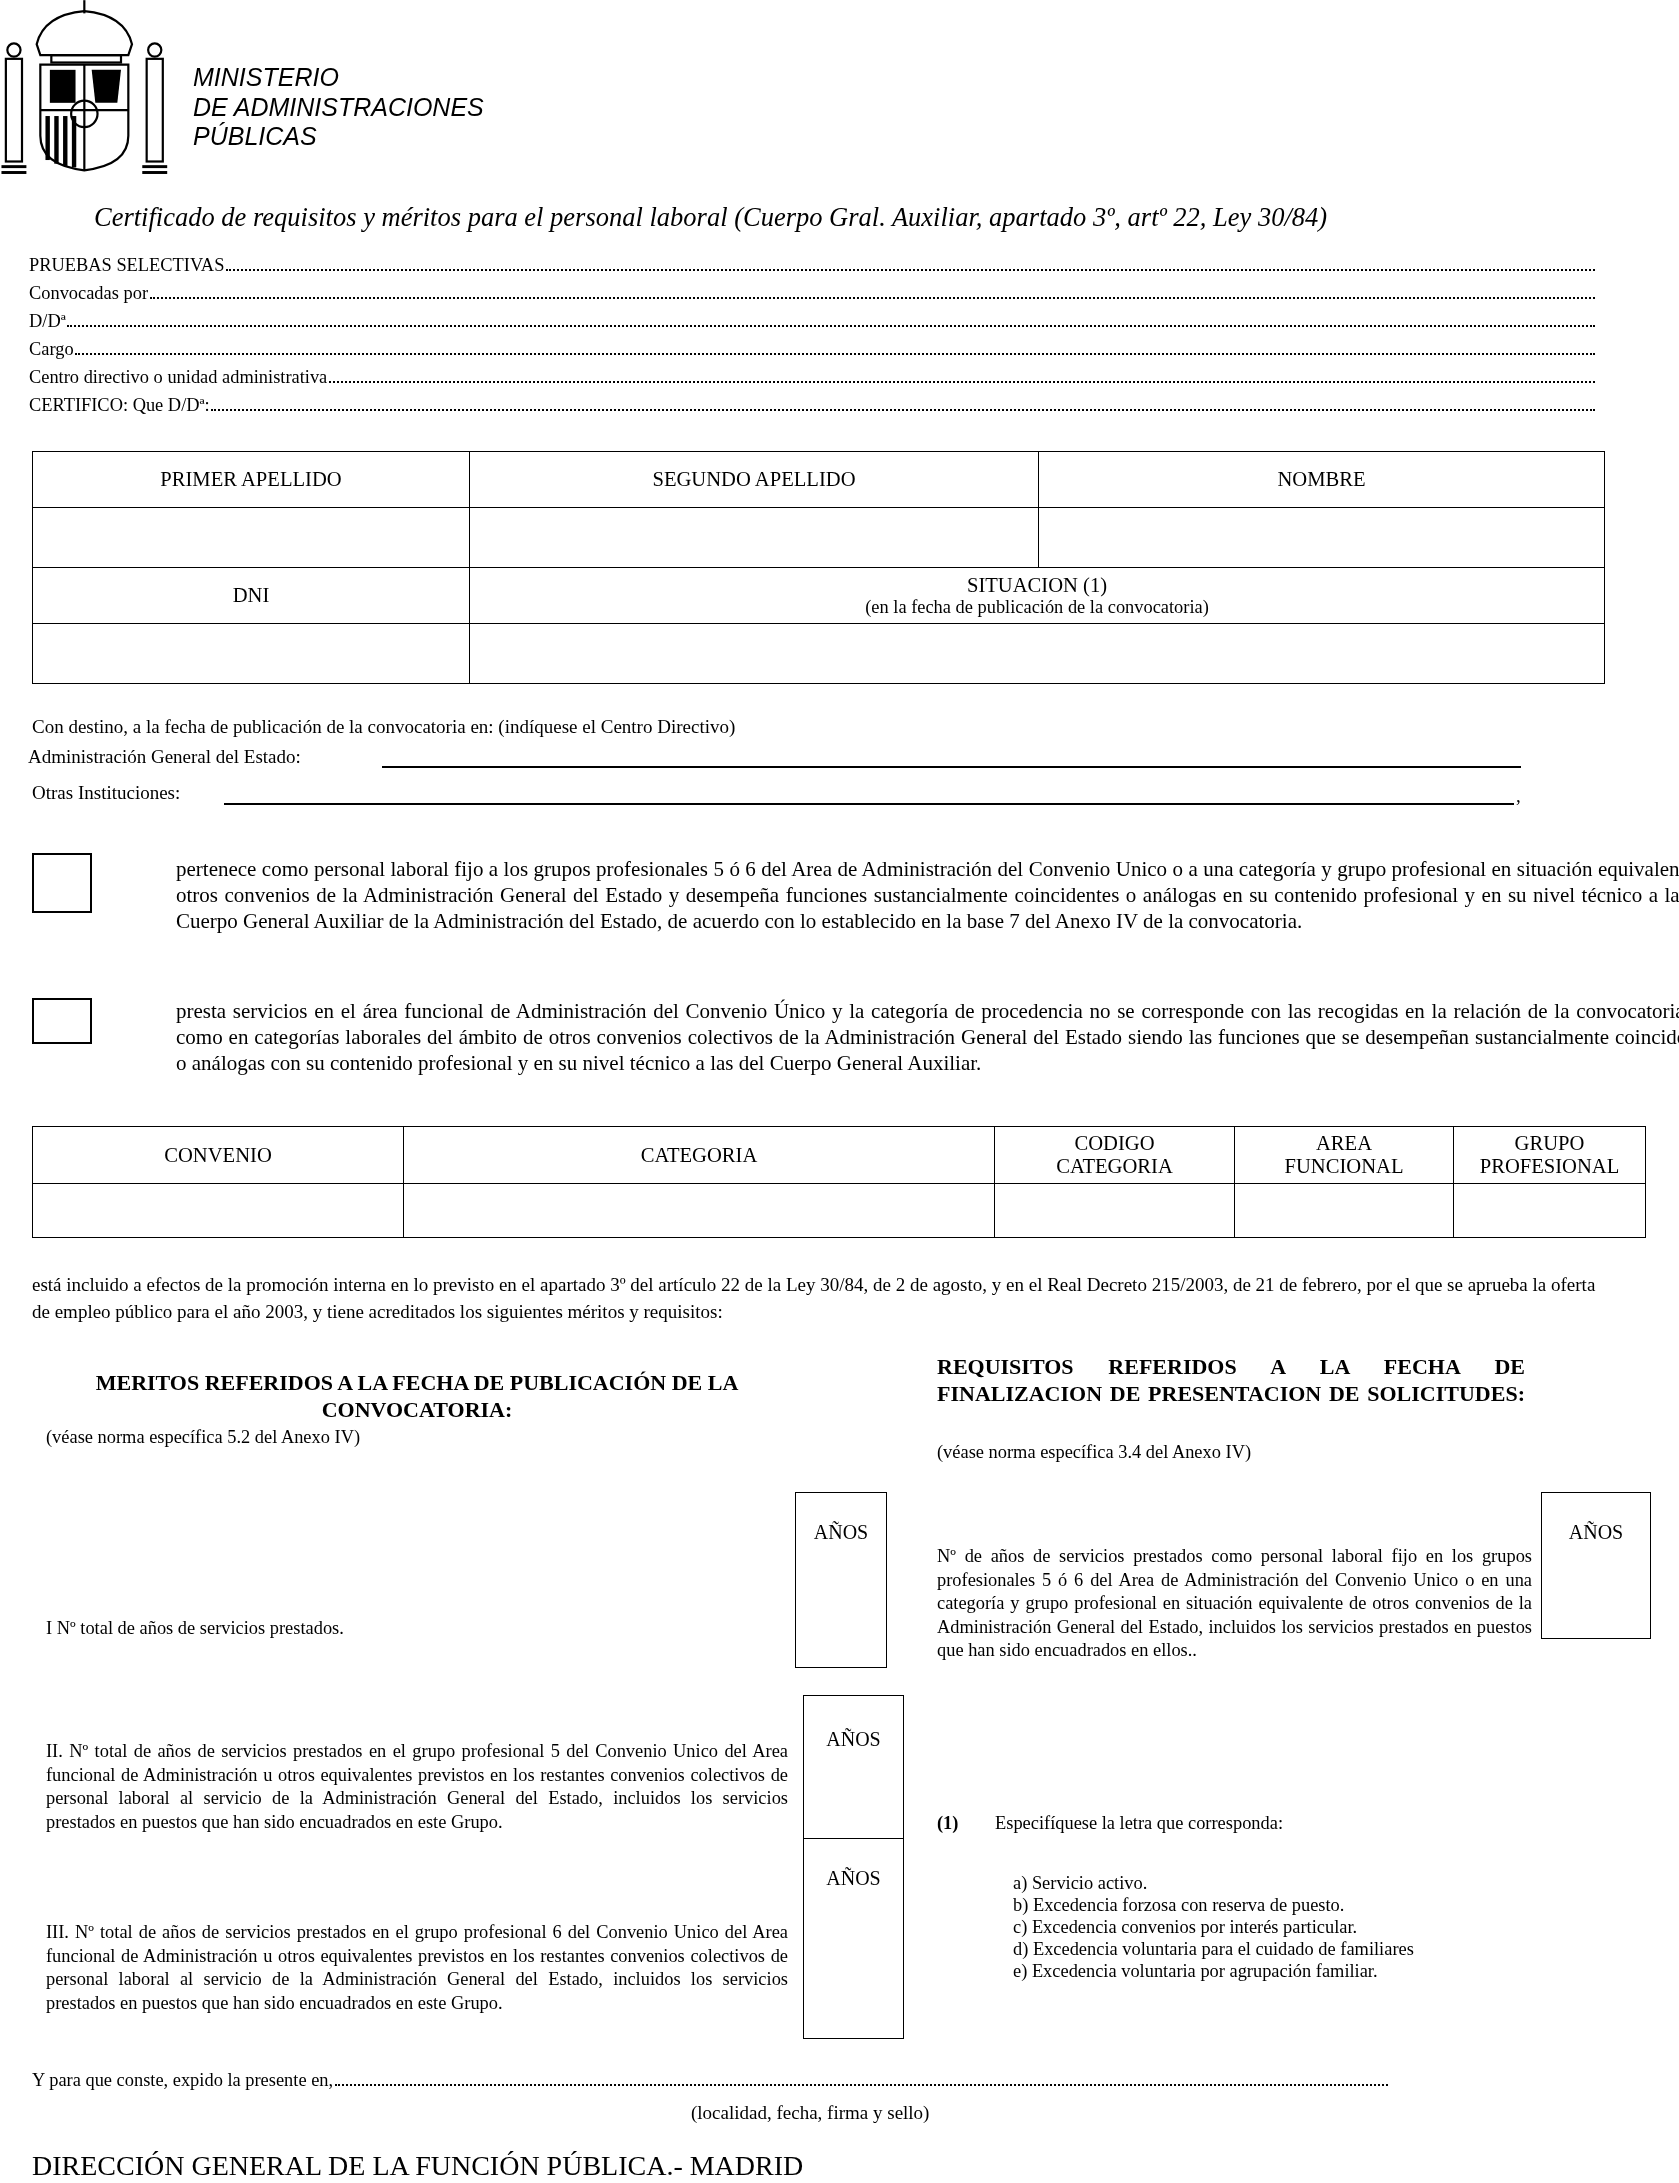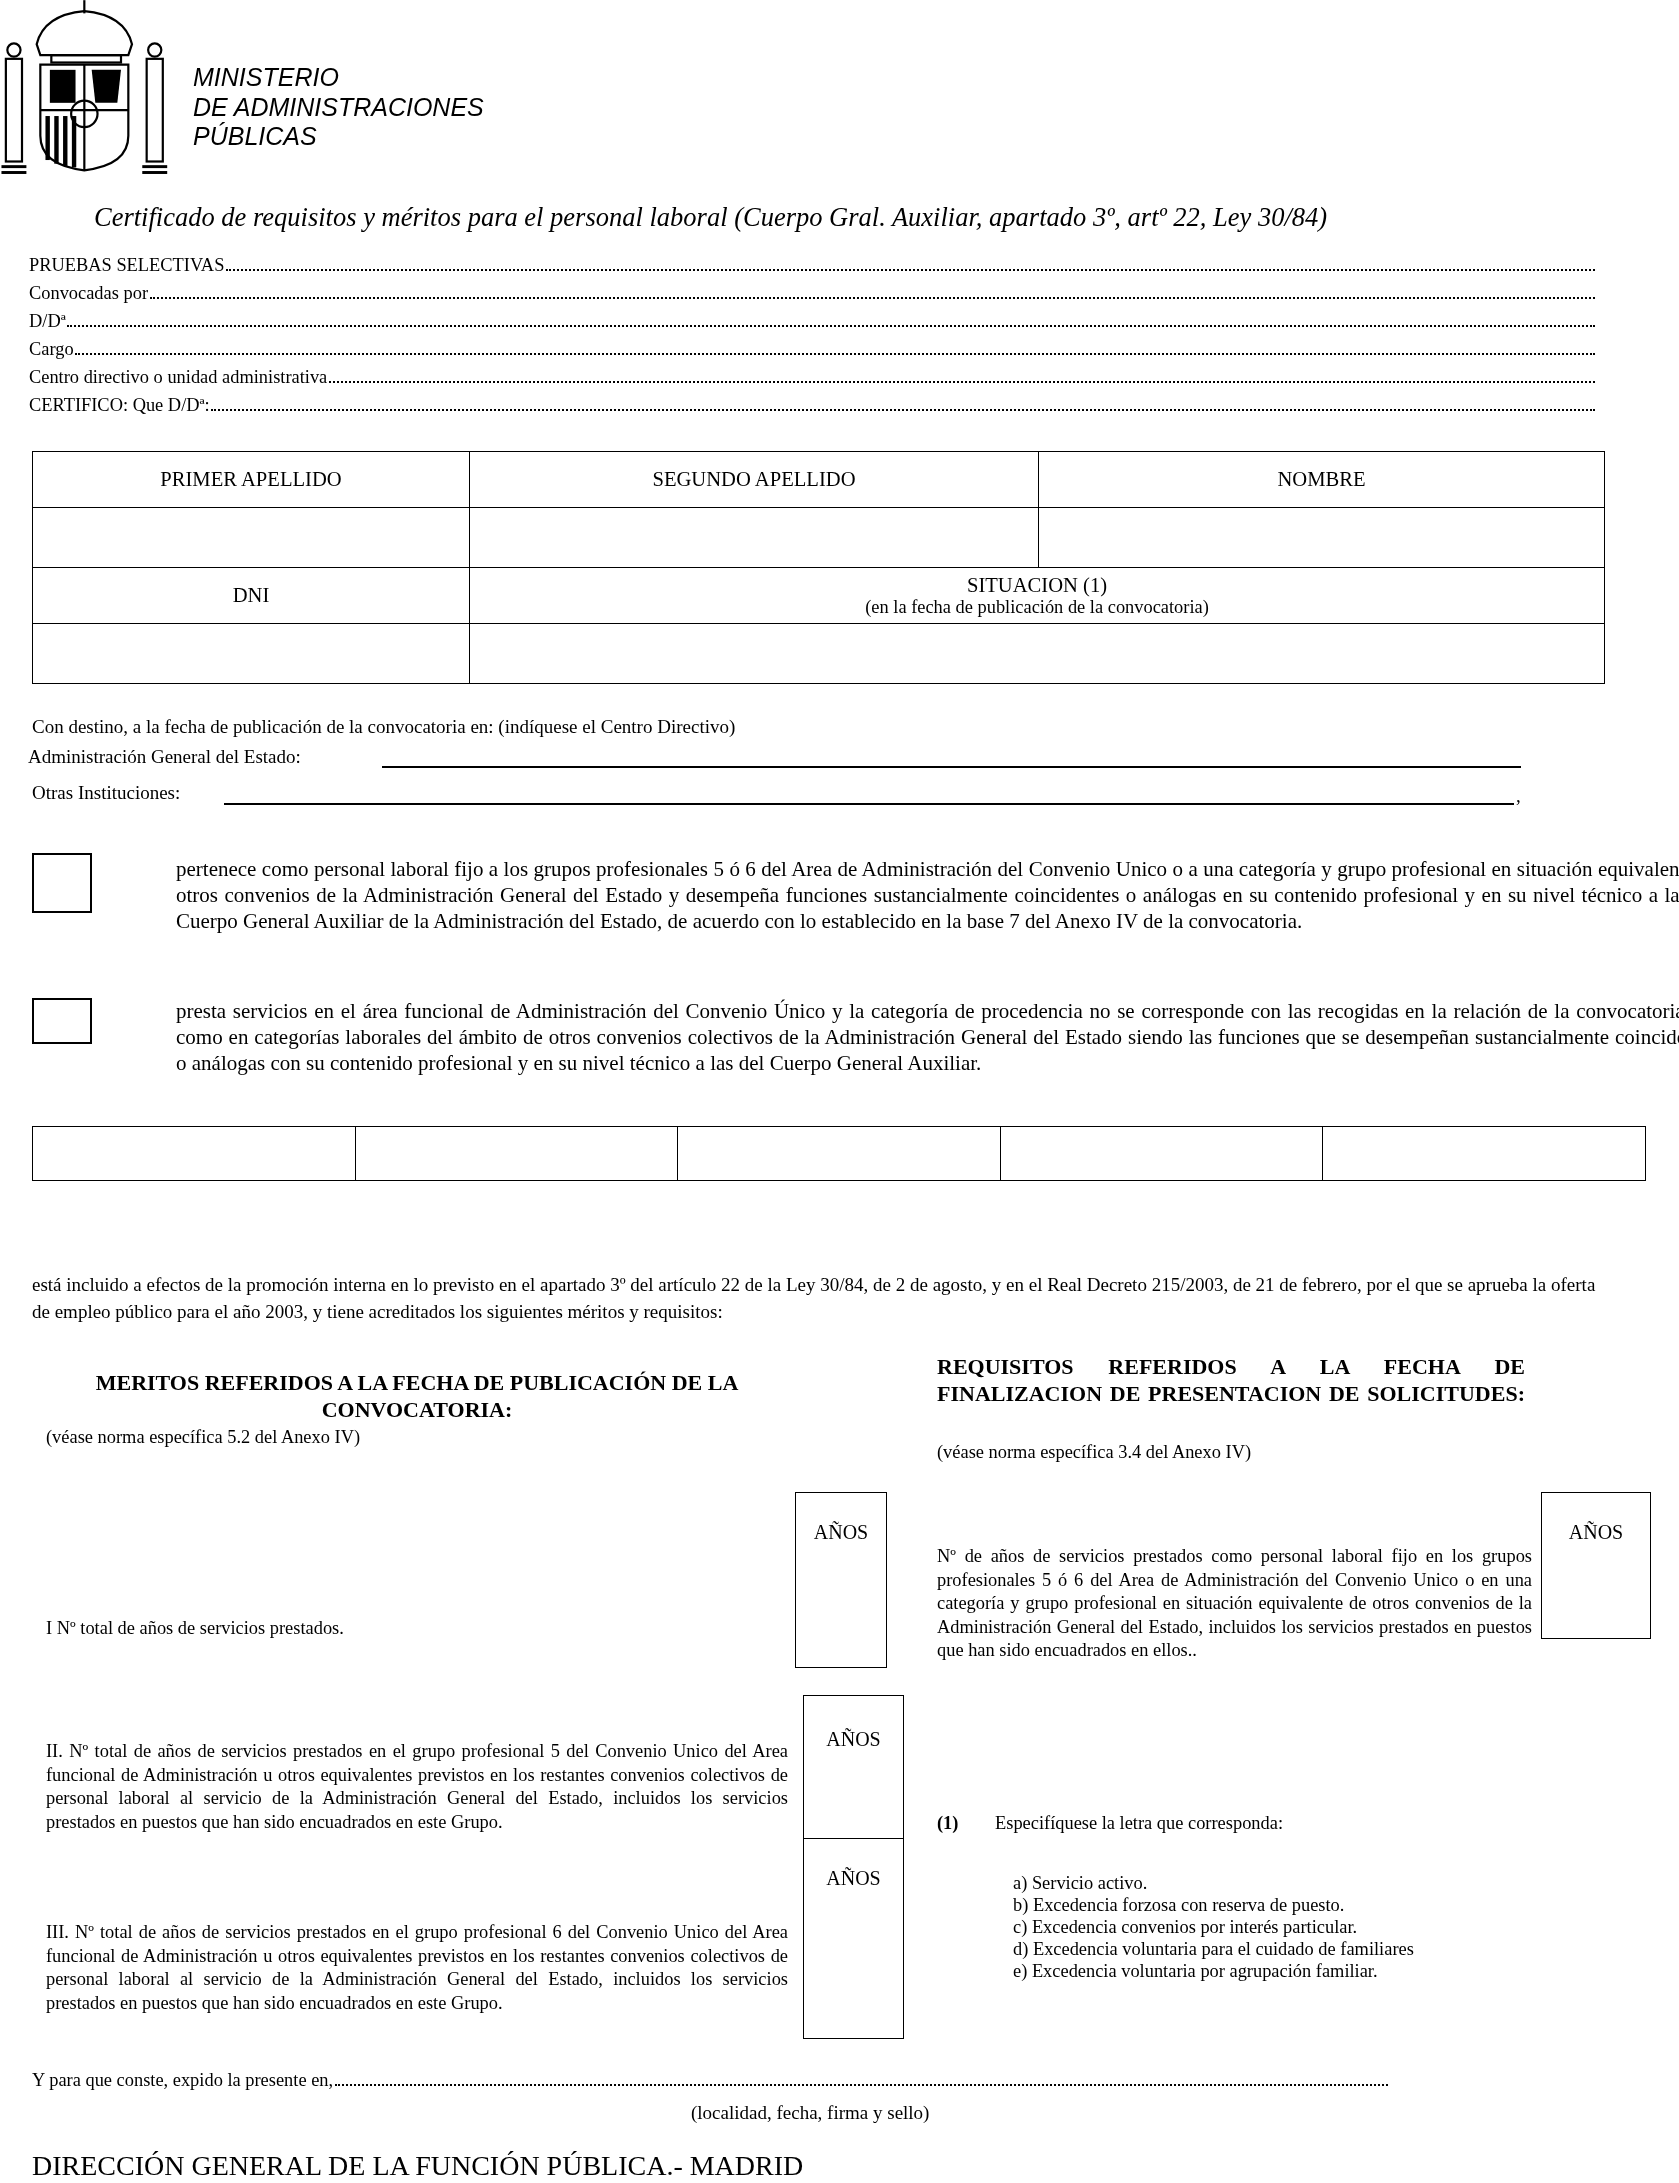--- a/index.html
+++ b/index.html
@@ -131,20 +131,36 @@
 <div class="abs txt" style="left:1516px;top:784px;">,</div>
 
 <div class="chk" style="left:32px;top:853px;height:60px;"></div>
 <div class="para" style="top:856px;">pertenece como personal laboral fijo a los grupos profesionales 5 ó 6 del Area de Administración del Convenio Unico o a una categoría y grupo profesional en situación equivalente de otros convenios de la Administración General del Estado y desempeña funciones sustancialmente coincidentes o análogas en su contenido profesional y en su nivel técnico a las del Cuerpo General Auxiliar de la Administración del Estado, de acuerdo con lo establecido en la base 7 del Anexo IV de la convocatoria.</div>
 
 <div class="chk" style="left:32px;top:998px;height:46px;"></div>
 <div class="para" style="top:998px;">presta servicios en el área funcional de Administración del Convenio Único y la categoría de procedencia no se corresponde con las recogidas en la relación de la convocatoria, así como en categorías laborales del ámbito de otros convenios colectivos de la Administración General del Estado siendo las funciones que se desempeñan sustancialmente coincidentes o análogas con su contenido profesional y en su nivel técnico a las del Cuerpo General Auxiliar.</div>
 
 <table class="grid" style="left:32px;top:1126px;width:1614px;">
   <tbody>
+      <tr style="height:57px;">
+    <td style="width:370px;">CONVENIO</td>
+    <td style="width:590px;">CATEGORIA</td>
+    <td style="width:239px;line-height:23.5px;">
+      <div>CODIGO</div>
+      <div>CATEGORIA</div>
+    </td>
+    <td style="width:218px;line-height:23.5px;">
+      <div>AREA</div>
+      <div>FUNCIONAL</div>
+    </td>
+    <td style="line-height:23.5px;">
+      <div>GRUPO</div>
+      <div>PROFESIONAL</div>
+    </td>
+  </tr>
   <tr style="height:54px;">
     <td class="inp"></td>
     <td class="inp"></td>
     <td class="inp"></td>
     <td class="inp"></td>
     <td class="inp"></td>
   </tr>
 </tbody>
   </table>
 

